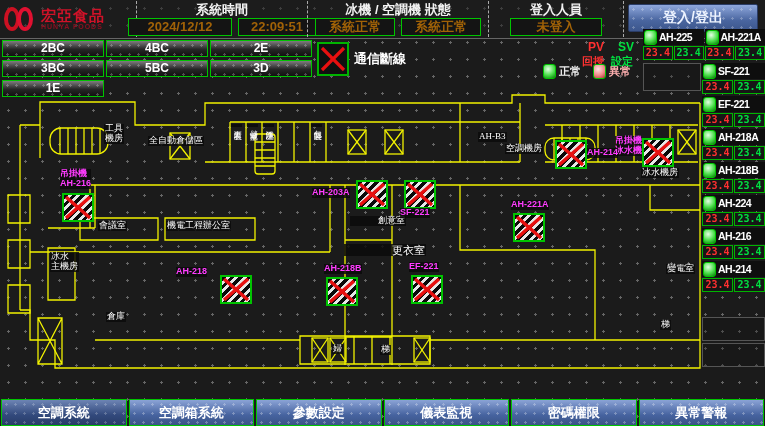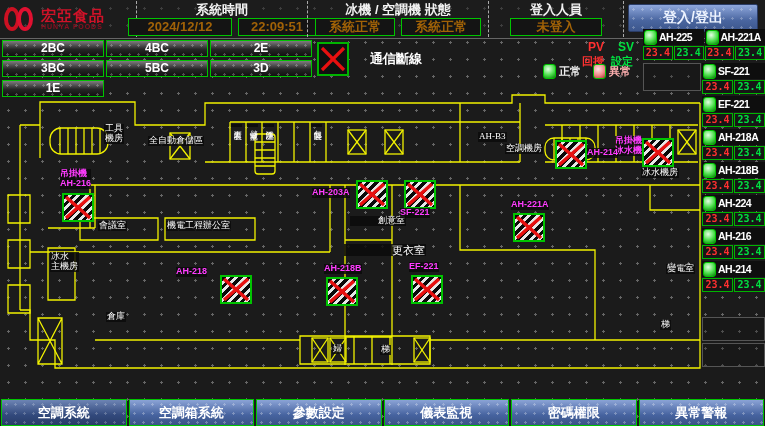--- a/index.html
+++ b/index.html
@@ -31,21 +31,21 @@
   
   #zones{position:absolute;left:2px;top:40px;width:312px;display:flex;flex-wrap:wrap;}
   .zbtn{width:100px;height:15px;margin:0 2px 3px 0;border:1px solid #00c400;color:#fff;font-size:12px;
         font-weight:bold;text-align:center;line-height:15px;cursor:pointer;
         background-image:radial-gradient(rgba(255,255,255,.25) 1px,transparent 1.3px),linear-gradient(#7d7d7d,#262626 55%,#111);
         background-size:9px 9px,auto;}
   
   #comm{position:absolute;left:317px;top:42px;display:flex;align-items:center;}
   .xsym{width:28px;height:30px;border:2px solid #00b400;background:#101010;position:relative;}
   .xsym svg{position:absolute;left:0;top:0;}
-  #comm-label{margin-left:21px;font-size:13px;font-weight:bold;color:#fff;}
+  #comm-label{margin-left:5px;font-size:13px;font-weight:bold;color:#fff;}
   
   .tinylabel{position:absolute;font-size:12px;font-weight:bold;}
   .lamp{display:inline-block;width:11px;height:13px;border:1px solid #00c400;border-radius:3px;vertical-align:middle;
         background:radial-gradient(circle at 38% 32%,#e4ffe4,#4ade4a 55%,#0d7a0d);}
   .lamp.red{background:radial-gradient(circle at 38% 32%,#ffe2e2,#f08a8a 55%,#a33);}
   .legend-item{position:absolute;display:flex;align-items:center;gap:3px;font-size:11px;font-weight:bold;}
   
   #eq{position:absolute;left:643px;top:29px;width:122px;height:360px;}
   .eqcard{width:61px;margin-bottom:2px;}
   #eq-top{display:flex;gap:1px;}

